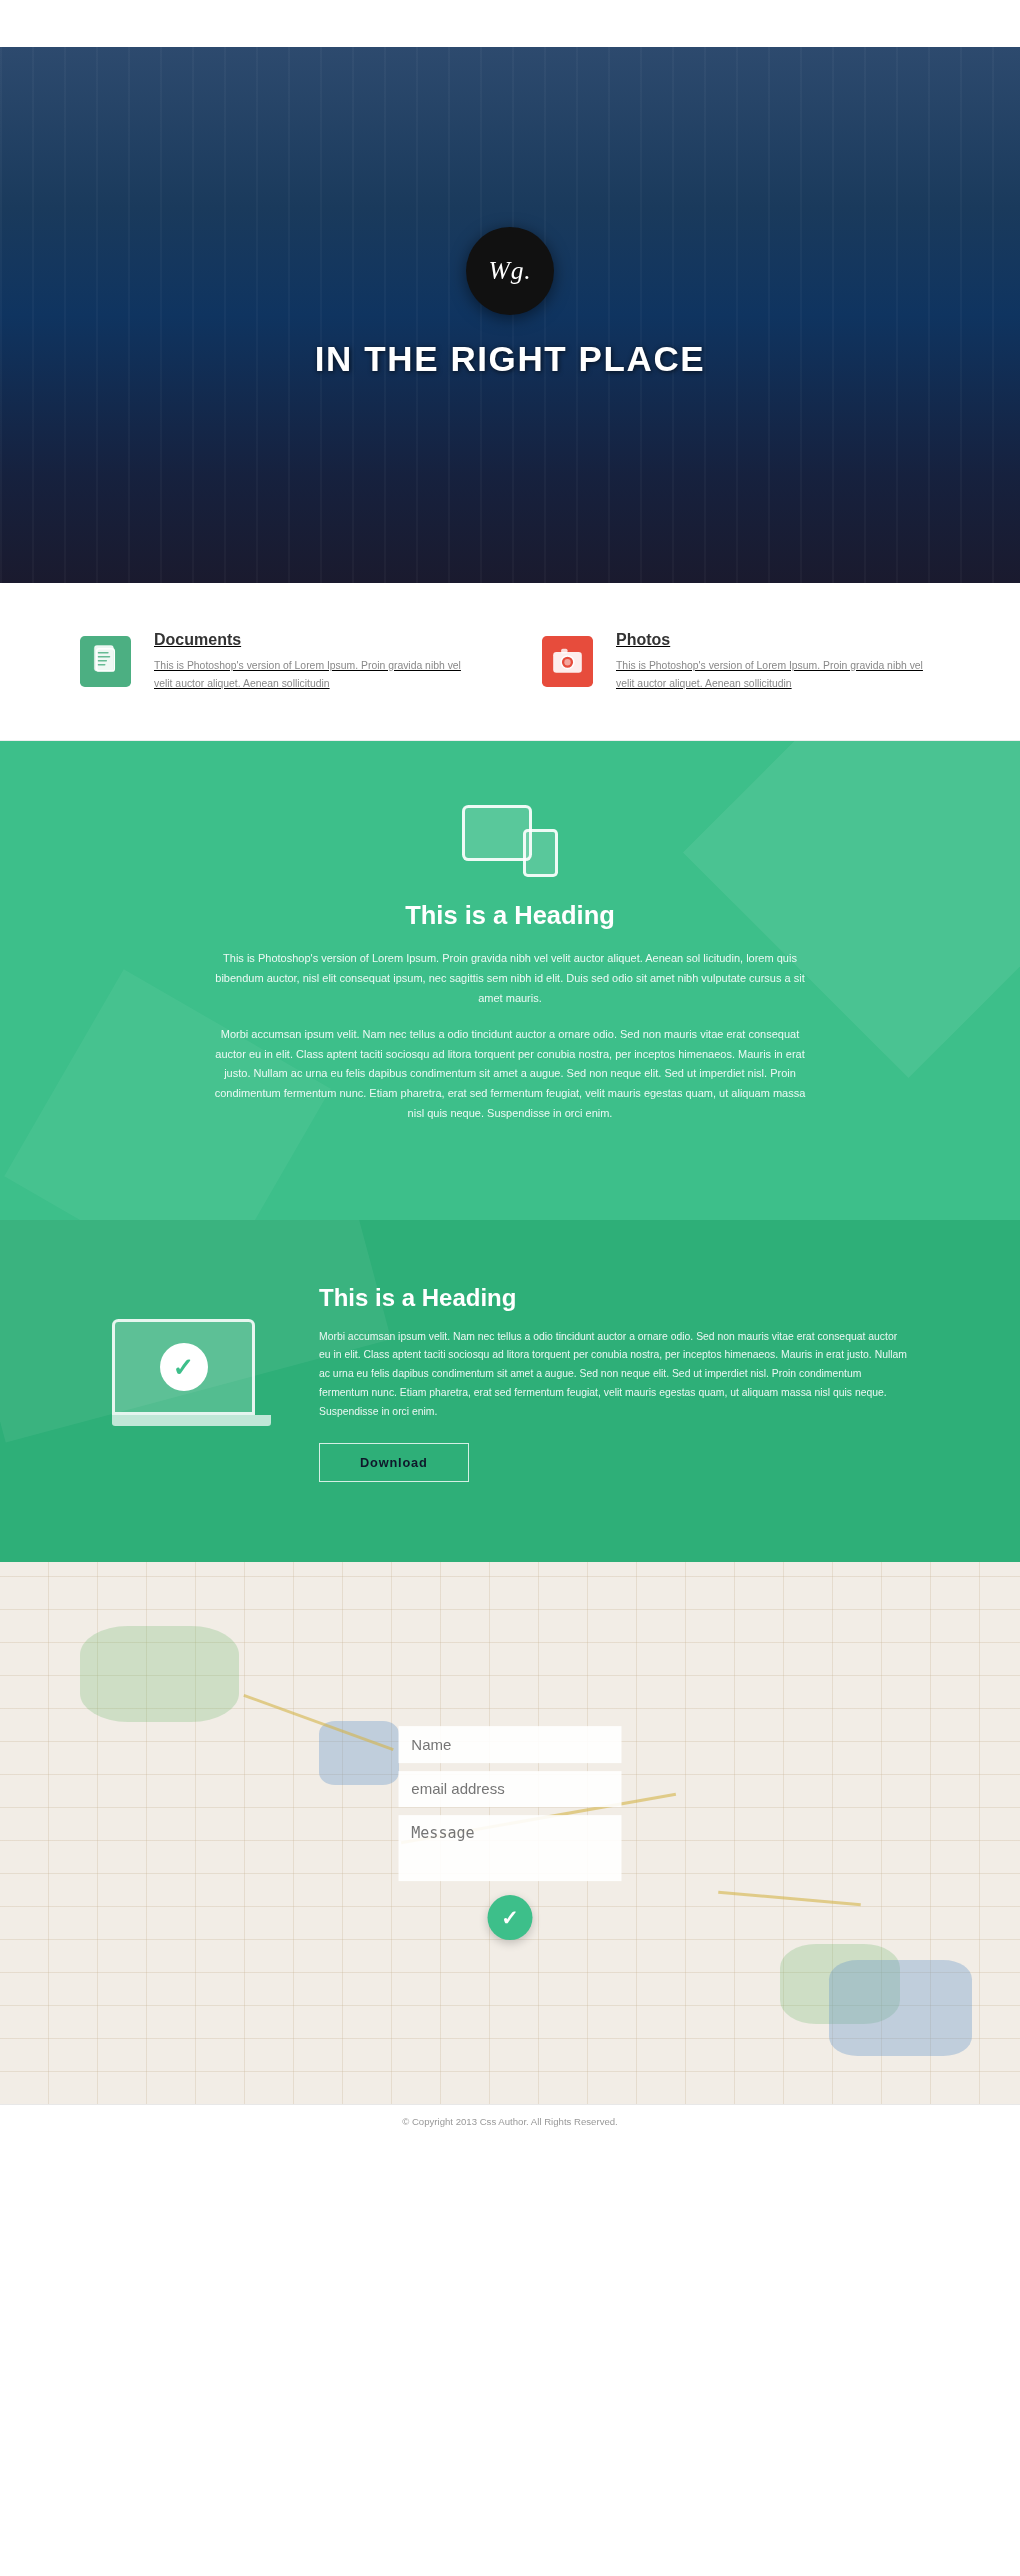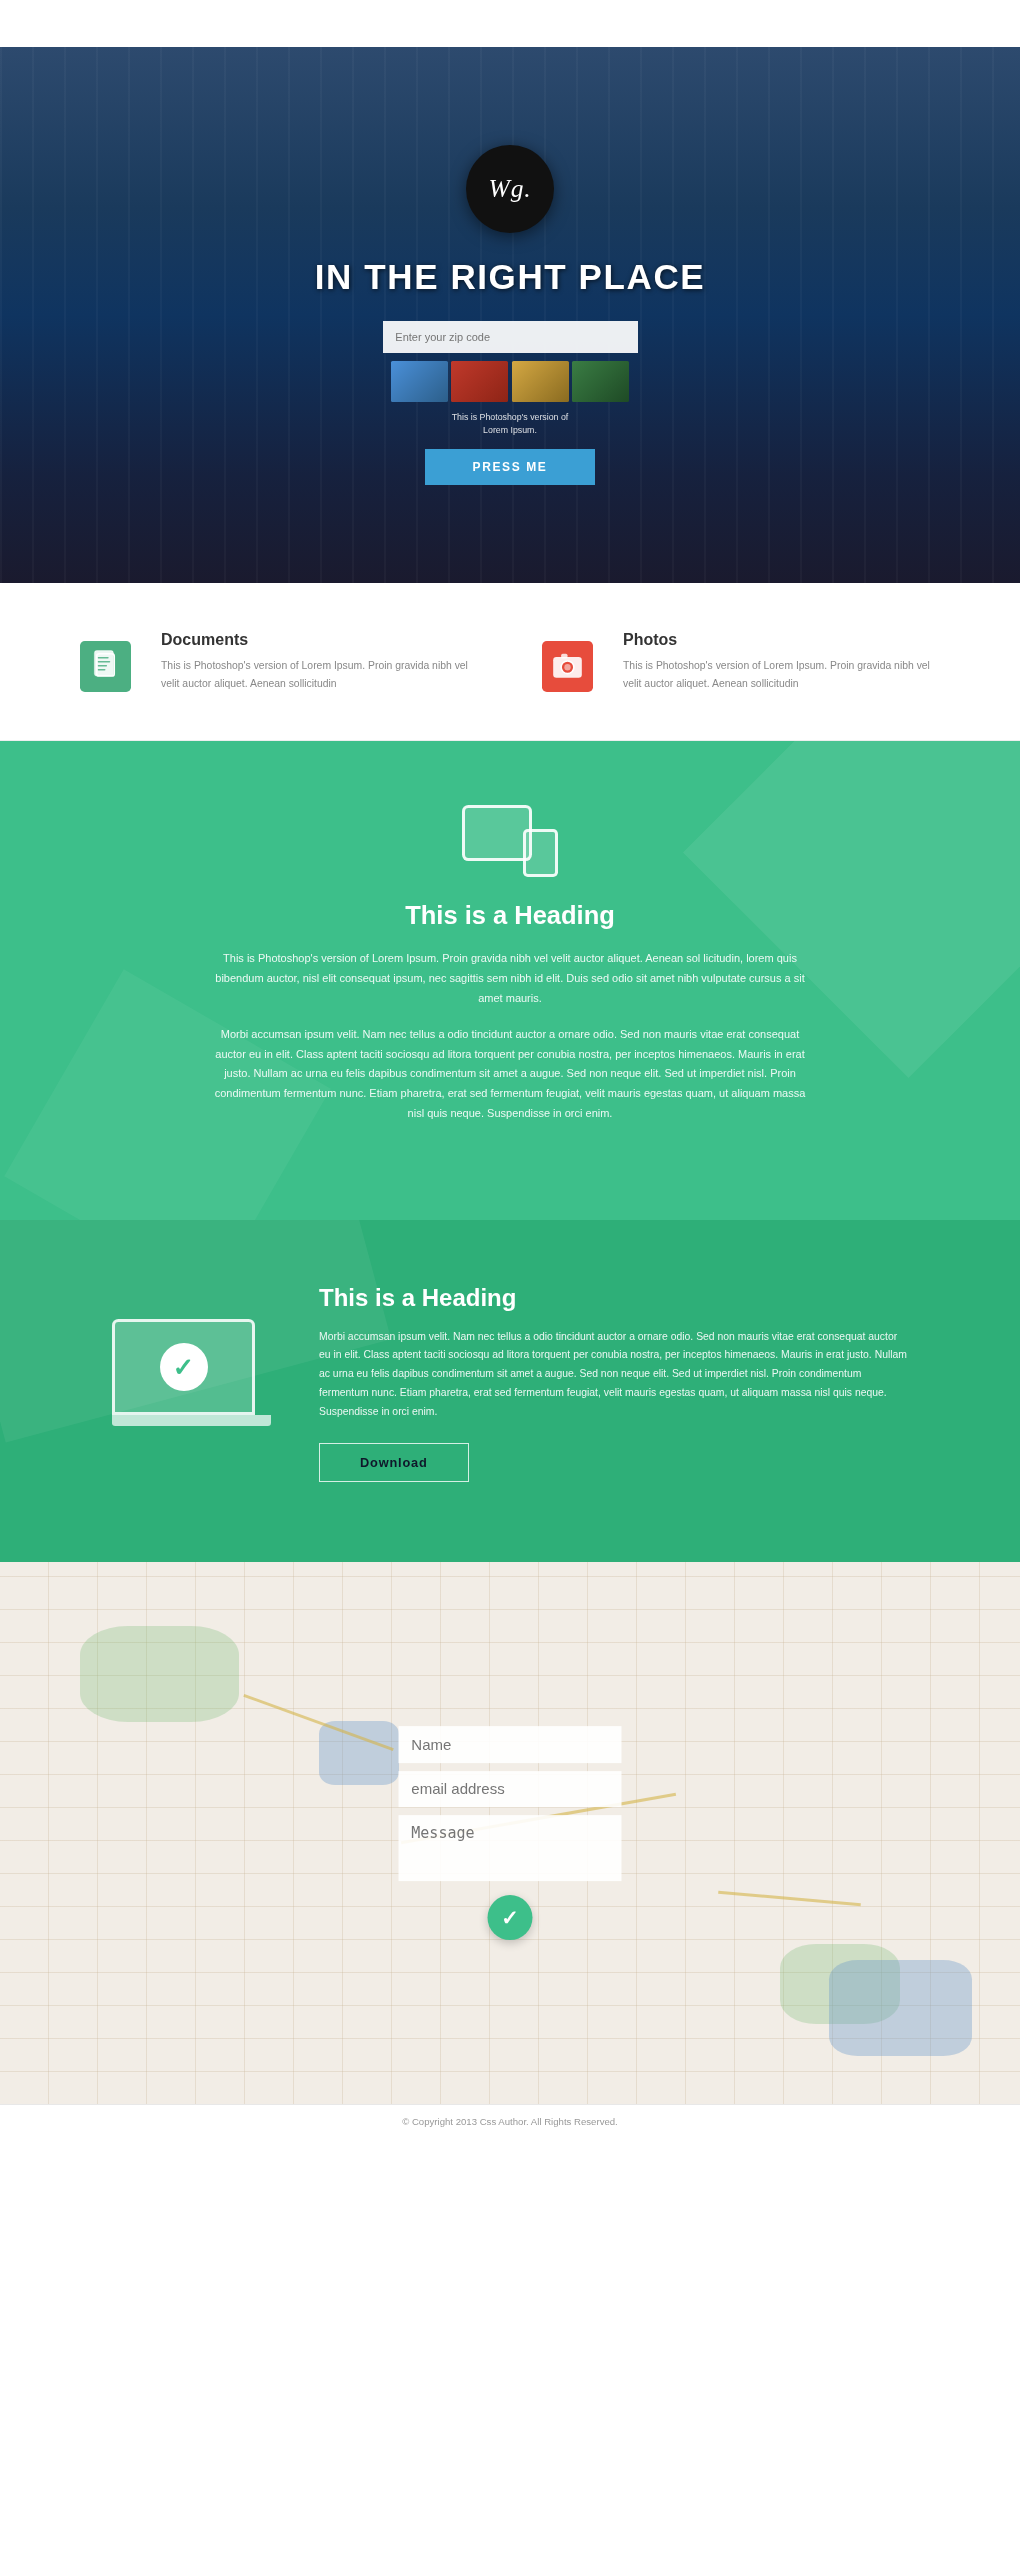--- a/index.html
+++ b/index.html
@@ -129,23 +129,24 @@
     .features {
       background: #fff;
       padding: 48px 80px;
       display: flex;
       gap: 64px;
       align-items: flex-start;
       border-bottom: 0.8px solid #eee;
     }
     .feature-item {
       display: flex;
-      gap: 30px;
-      align-items: flex-end;
+      gap: 23px;
+      align-items: center;
       flex: 1;
+      text-decoration: underline;
     }
     .feature-icon {
       width: 51px;
       height: 51px;
       flex-shrink: 0;
       display: flex;
       align-items: center;
       justify-content: center;
       font-size: 29px;
     }
@@ -421,34 +422,20 @@
   <div class="hero-skyline"></div>
 
   <div class="logo-circle">
     <span class="logo-text">Wg.</span>
   </div>
 
   <div class="hero-headline">
     <span class="line2">IN THE RIGHT PLACE</span>
   </div>
 
-  <div class="hero-search">
-    <input class="hero-input" type="text" placeholder="Enter your zip code" style="">
-    <div class="hero-thumbnails">
-      <div class="thumb"></div>
-      <div class="thumb"></div>
-      <div class="thumb"></div>
-      <div class="thumb"></div>
-    </div>
-    <div class="hero-caption">
-      <span>This is Photoshop's version  of</span><br>
-      <span>Lorem Ipsum.</span>
-    </div>
-    <button class="press-btn">PRESS ME</button>
-  </div>
 </section>
 
 <section class="features">
   <div class="feature-item">
     <div class="feature-icon doc-icon">
       <svg width="29" height="35" viewBox="0 0 36 44" fill="none">
         <rect x="4" y="2" width="24" height="32" rx="3" fill="white" opacity="0.9"></rect>
         <rect x="4" y="2" width="24" height="32" rx="3" stroke="rgba(255,255,255,0.5)" stroke-width="1"></rect>
         <rect x="8" y="10" width="14" height="2" rx="1" fill="#4caf82"></rect>
         <rect x="8" y="15" width="16" height="2" rx="1" fill="#4caf82"></rect>

